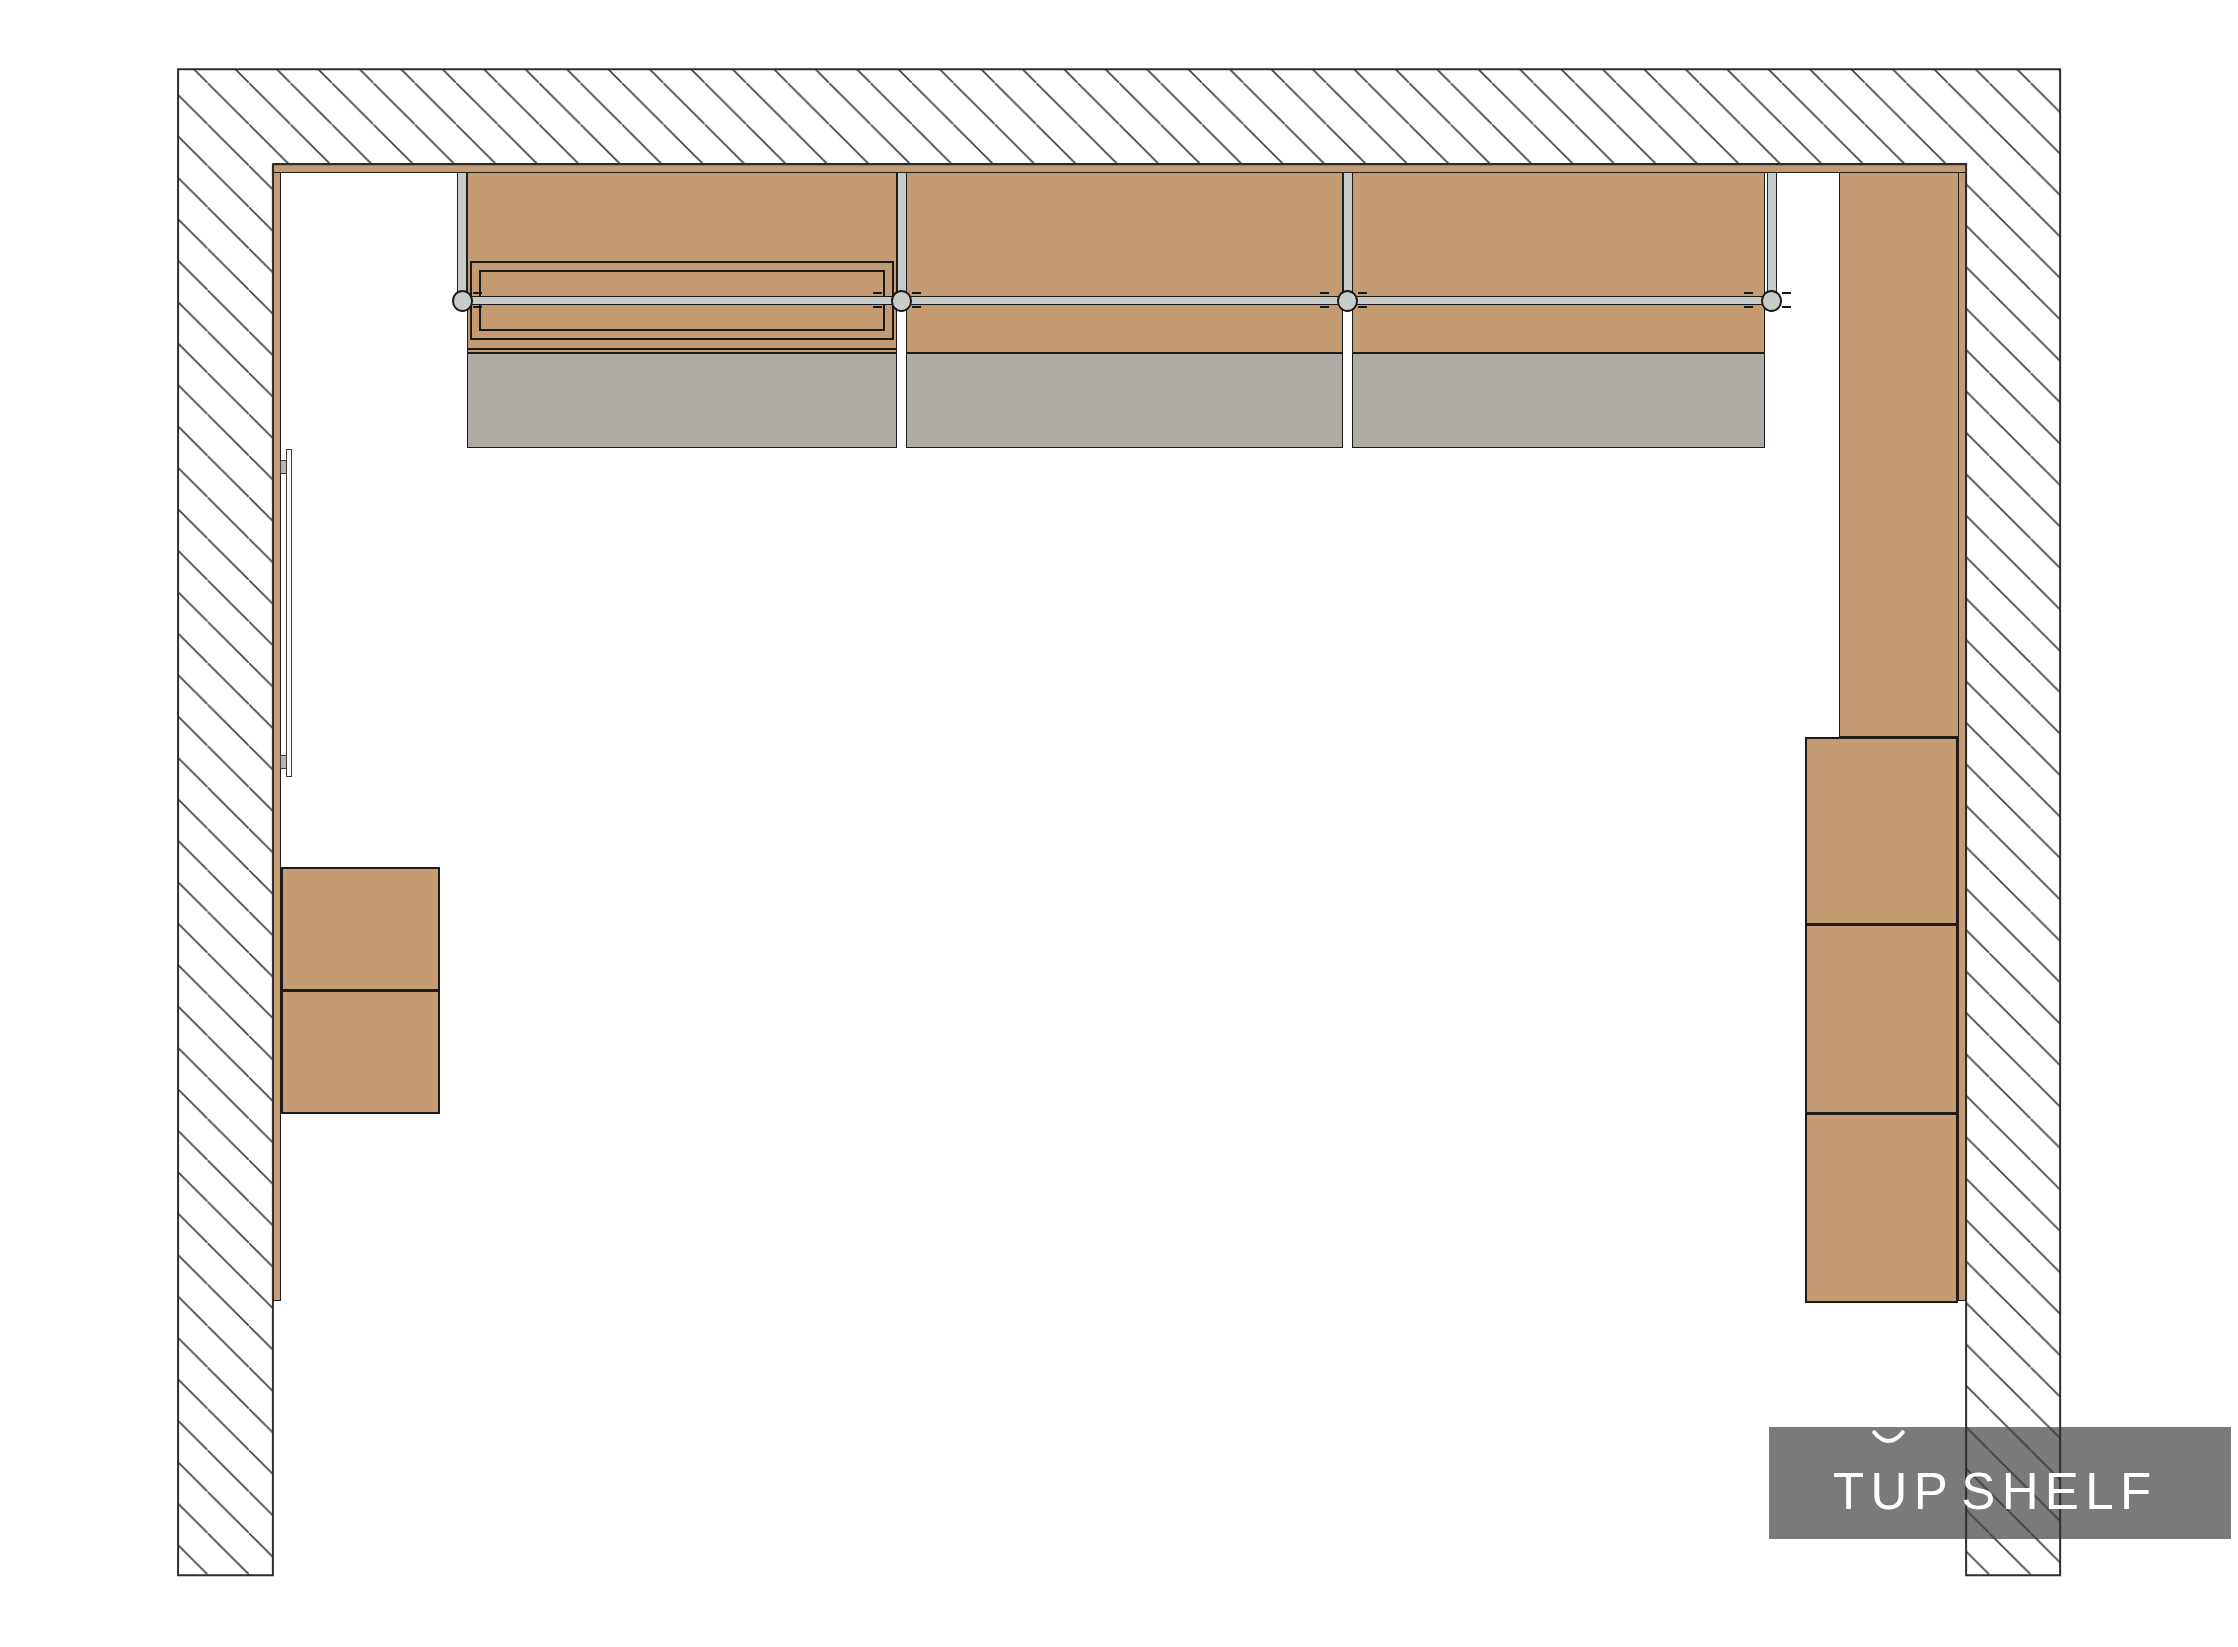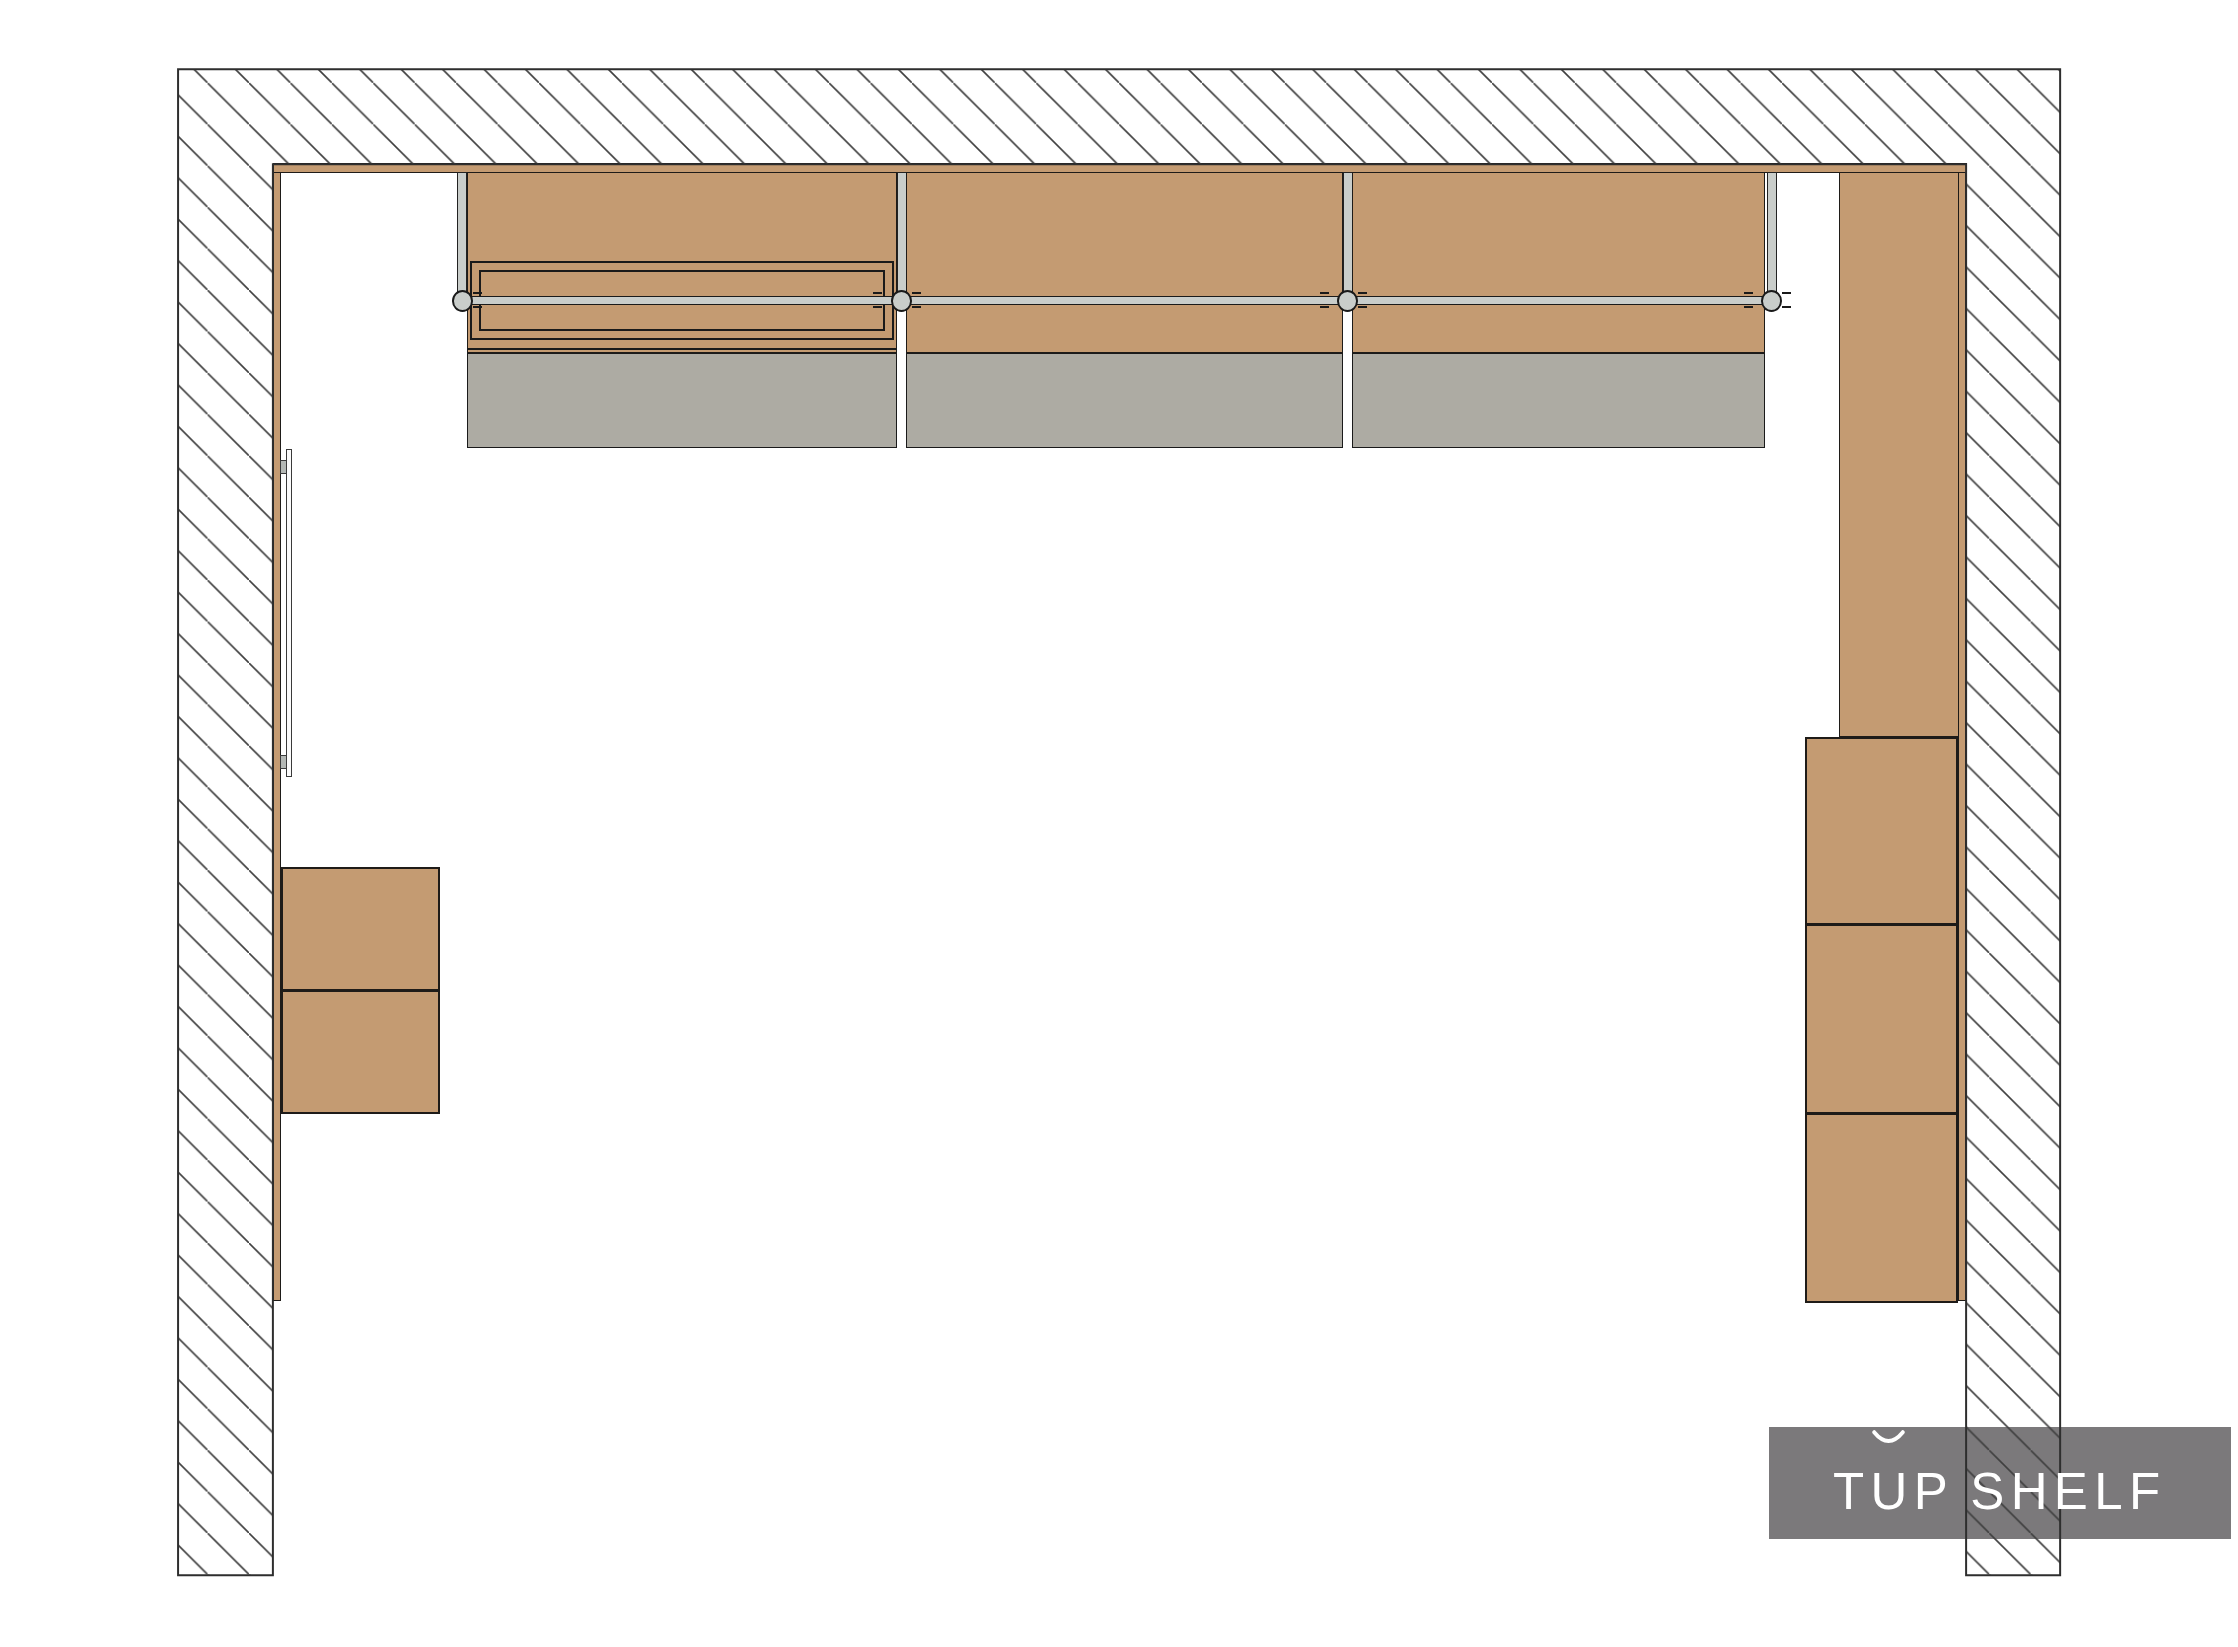--- a/index.html
+++ b/index.html
@@ -5,21 +5,21 @@
   html,body{margin:0;padding:0;background:#ffffff;}
   #canvas{position:relative;width:2239px;height:1647px;background:#ffffff;overflow:hidden;
           font-family:"Liberation Sans", sans-serif;}
   #canvas *{box-sizing:border-box;}
 
   
   #logo-panel{position:absolute;left:1769px;top:1427px;width:462px;height:112px;
               background:#7b797b;z-index:1;}
   #logo-text{position:absolute;left:1833px;top:1466px;z-index:6;color:#ffffff;
              font-size:51px;font-weight:100;line-height:51px;letter-spacing:6.4px;white-space:nowrap;}
-  #logo-text .w2{margin-left:16px;}
+  #logo-text .w2{margin-left:7px;}
   #logo-breve{position:absolute;left:1871px;top:1429px;z-index:6;}
 
   
   .cab{position:absolute;z-index:2;}
   .wood{background:#c49b72;border:1.6px solid #1e1b18;}
   .metal{background:#c9cdca;border:1.2px solid #222222;}
 
   #top-board{left:273px;top:163px;width:1694px;height:9.6px;}
   #left-strip{left:273px;top:172px;width:8px;height:1129px;border-width:1.2px;}
   #right-strip{left:1958px;top:172px;width:8px;height:1129px;border-width:1.2px;}

